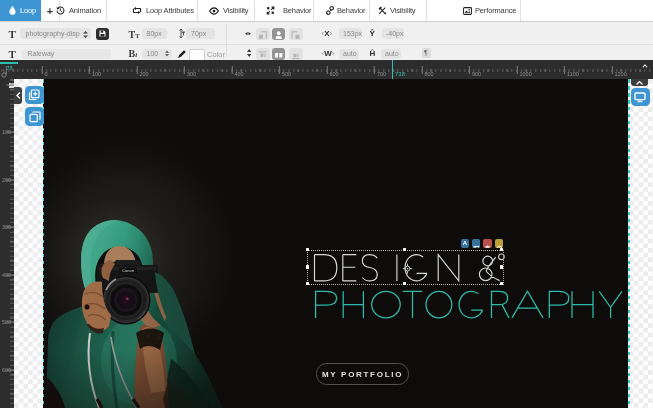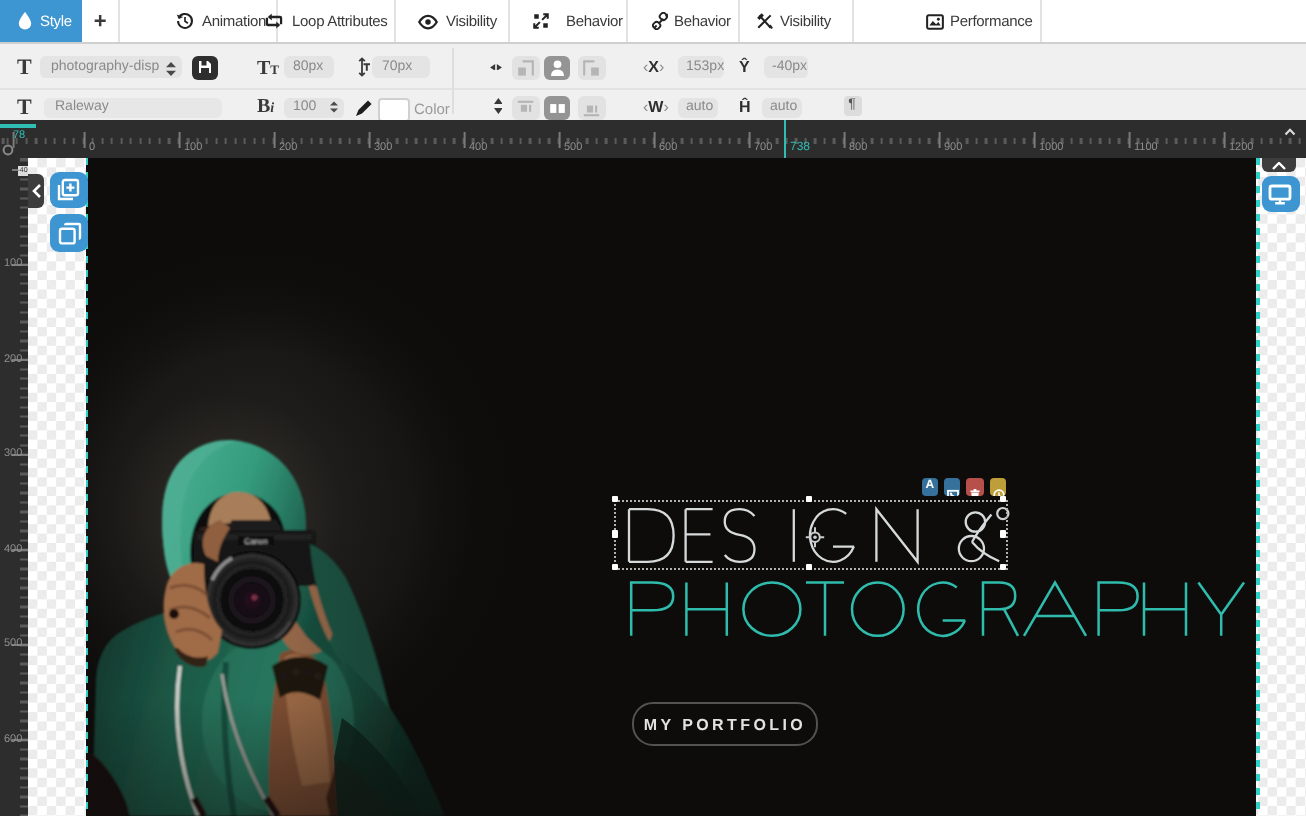--- a/index.html
+++ b/index.html
@@ -41,38 +41,38 @@
                    linear-gradient(45deg,#ebebeb 25%,transparent 25%,transparent 75%,#ebebeb 75%);
   background-position:0 0,4.7px 4.7px;background-size:9.4px 9.4px}
 #slide{position:absolute;left:43px;top:79px;width:585px;height:329px;background:#0f0e0d;overflow:hidden}
 .tealdash{position:absolute;top:79px;width:1.6px;height:329px;
   background-image:repeating-linear-gradient(180deg,#2fd0c8 0,#2fd0c8 3.5px,transparent 3.5px,transparent 7px)}
 
 #hi{position:absolute;left:271px;top:128.3px;font-size:10px;letter-spacing:1.2px;color:#7e7e7e;white-space:nowrap}
 #hi b{color:#e6e6e6;font-weight:bold}
 #selbox{position:absolute;left:264px;top:170.5px;width:195px;height:33px;border:1px dotted #b0b0b0}
 .hdl{position:absolute;width:3.4px;height:3.4px;background:#fff;border-radius:0.5px}
-#mybtn{position:absolute;left:273px;top:272px;width:91px;height:20px;border:1px solid #525252;border-radius:10.5px;
+#mybtn{position:absolute;left:273px;top:284px;width:91px;height:20px;border:1px solid #525252;border-radius:10.5px;
   color:#e2e2e2;font-size:8px;font-weight:bold;letter-spacing:1.7px;display:flex;align-items:center;justify-content:center}
 .mini{position:absolute;width:8.8px;height:8.8px;border-radius:2px;top:160.2px;overflow:hidden}
 
 .bluebtn{position:absolute;width:18.5px;height:18.5px;border-radius:4.5px;background:#3d95d2}
 .darktab{position:absolute;background:#3d3d3d}
 </style></head>
 <body>
 
 <div id="tabbar"></div>
 <div class="tab" id="tab-style">
     <svg style="margin-left:9px" width="7" height="9" viewBox="0 0 7 9">
       <path d="M3.5 0C3.5 0 0.4 3.8 0.4 5.7 a3.1 3.1 0 0 0 6.2 0 C6.6 3.8 3.5 0 3.5 0 Z" fill="#fff"></path>
     </svg>
-    <span style="margin-left:4px">Style</span>
+    <span style="margin-left:4px">Loop</span>
   </div>
 <div class="tab" style="left:41px;width:19px;justify-content:center;font-size:11px;font-weight:bold">+</div>
-<div class="tab" style="left:76px;width:63px">
+<div class="tab" style="left:44px;width:63px">
   <svg style="margin-left:12px" width="9" height="9" viewBox="0 0 16 16">
       <path d="M2.3 5.5A6.2 6.2 0 1 1 1.8 8" fill="none" stroke="#222" stroke-width="1.8"></path>
       <path d="M0.6 2.2 2.6 6.2 6.4 4.4Z" fill="#222"></path>
       <path d="M8 4.4v3.8l2.6 1.8" fill="none" stroke="#222" stroke-width="1.5"></path>
     </svg>
   <span style="margin-left:4px">Animation</span>
   </div>
 <div class="tab" style="left:123px;width:75px">
   <svg style="margin-left:9px" width="10" height="9" viewBox="0 0 15 13">
       <path d="M3.5 3.5 H12 Q12.8 3.5 12.8 4.3 V9 M11.5 9.5 H3 Q2.2 9.5 2.2 8.7 V4" fill="none" stroke="#222" stroke-width="1.7"></path>

